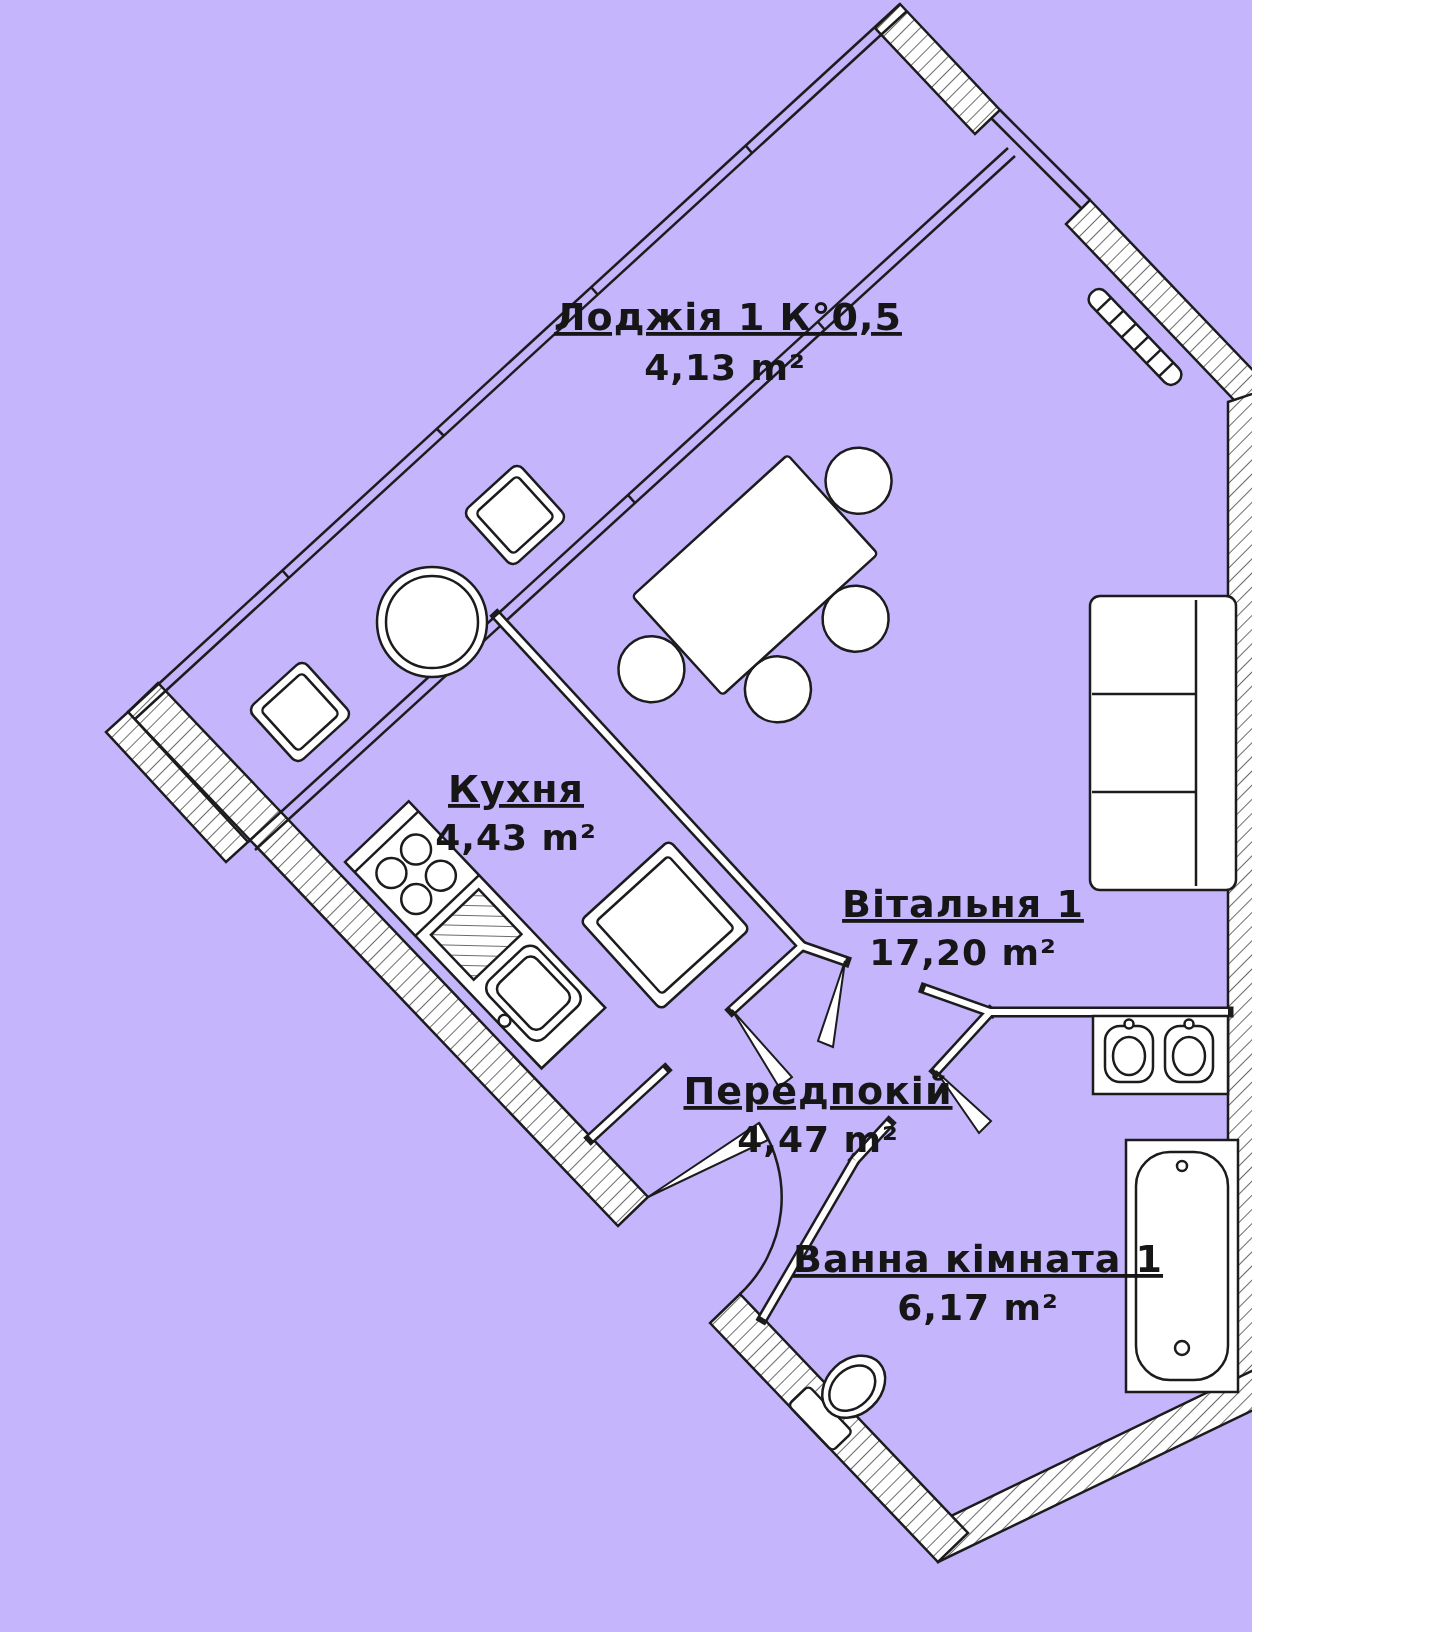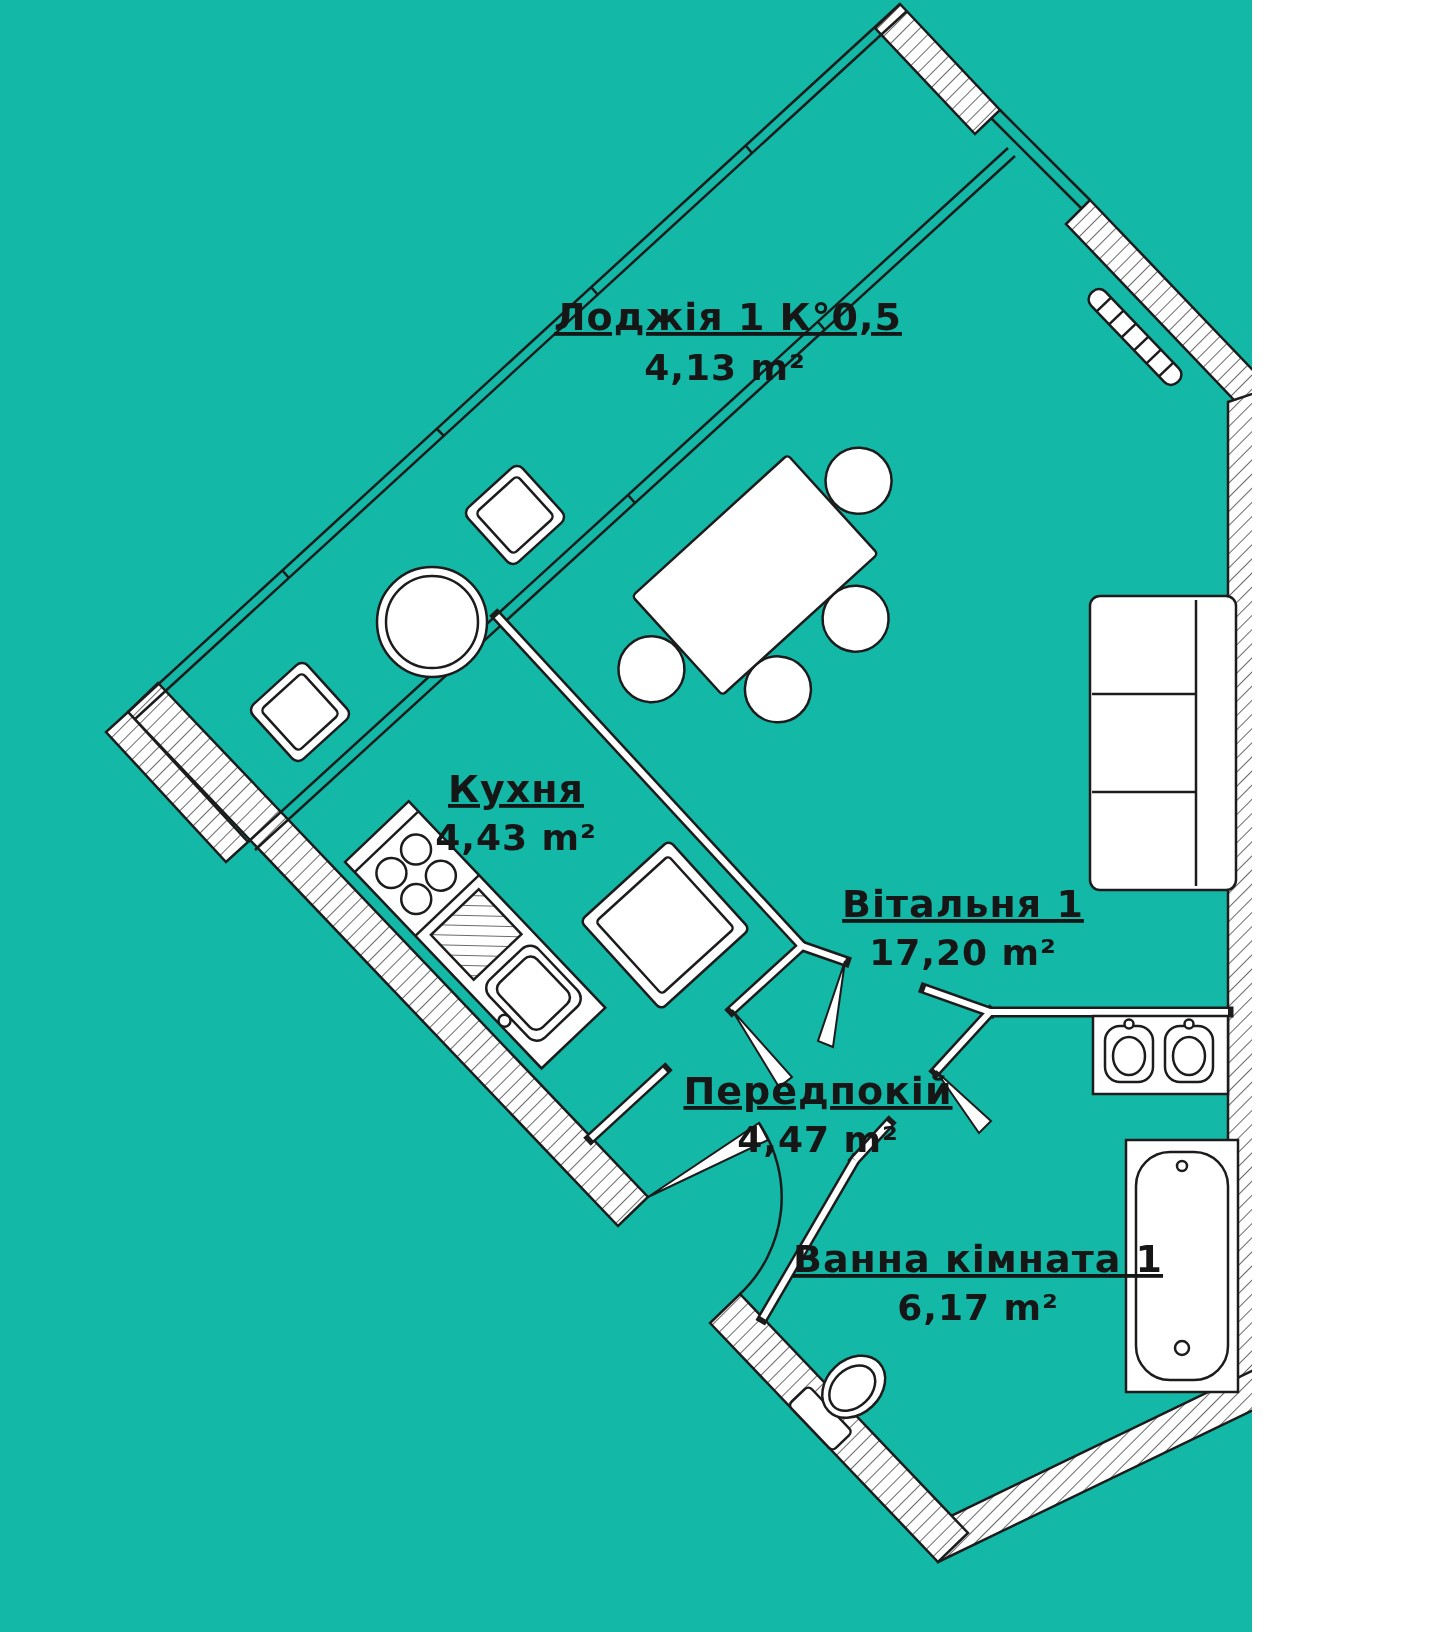--- a/index.html
+++ b/index.html
@@ -1,16 +1,16 @@
 <!DOCTYPE html>
 <html><head>
 <meta charset="utf-8">
 <style>
   html,body{margin:0;padding:0;background:#ffffff;}
-  .page{width:1252px;height:1632px;background:#14b8a6;position:relative;overflow:hidden;}
+  .page{width:1252px;height:1632px;background:#c4b5fd;position:relative;overflow:hidden;}
   svg{display:block;}
   text{font-family:"DejaVu Sans","Liberation Sans",sans-serif;fill:#161616;}
   .room-name{font-size:38px;font-weight:bold;letter-spacing:1px;text-decoration:underline;}
   .room-area{font-size:36px;font-weight:bold;letter-spacing:1px;}
   .wall{fill:url(#hatch);stroke:#1c1c1c;stroke-width:2.5;}
   .thin{stroke:#1c1c1c;stroke-width:2.5;fill:none;}
   .furn{stroke:#1c1c1c;stroke-width:2.5;fill:#ffffff;}
   .furn-n{stroke:#1c1c1c;stroke-width:2.5;fill:none;}
   .iwall-b{stroke:#1c1c1c;stroke-width:11;stroke-linecap:square;}
   .iwall-w{stroke:#ffffff;stroke-width:6;stroke-linecap:butt;}

